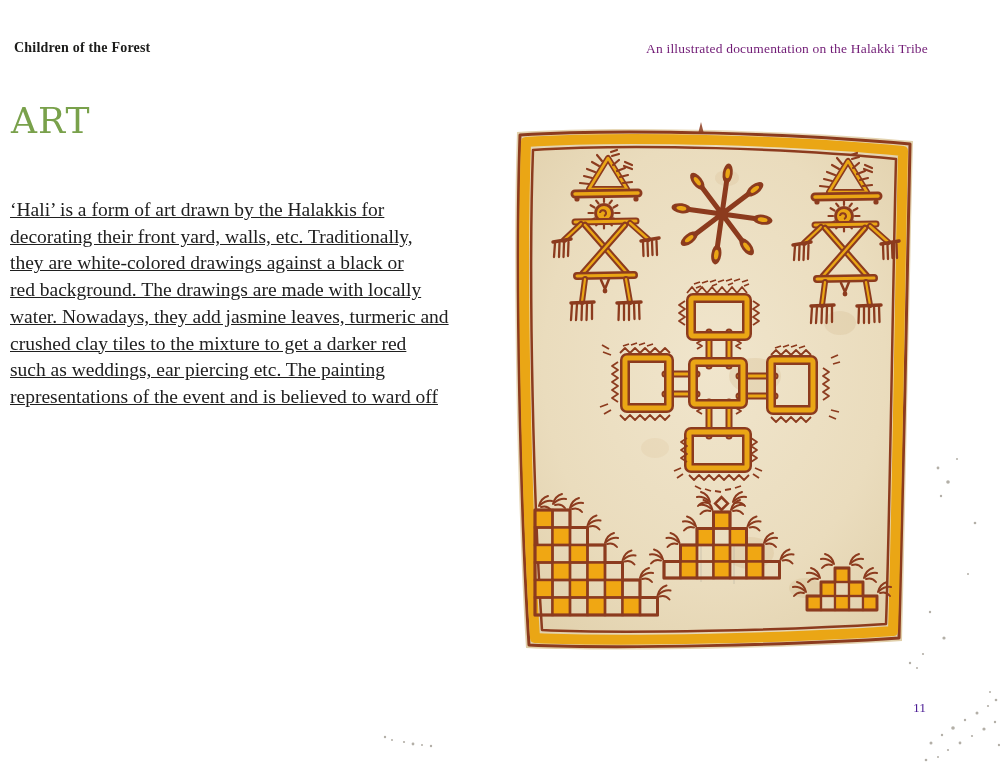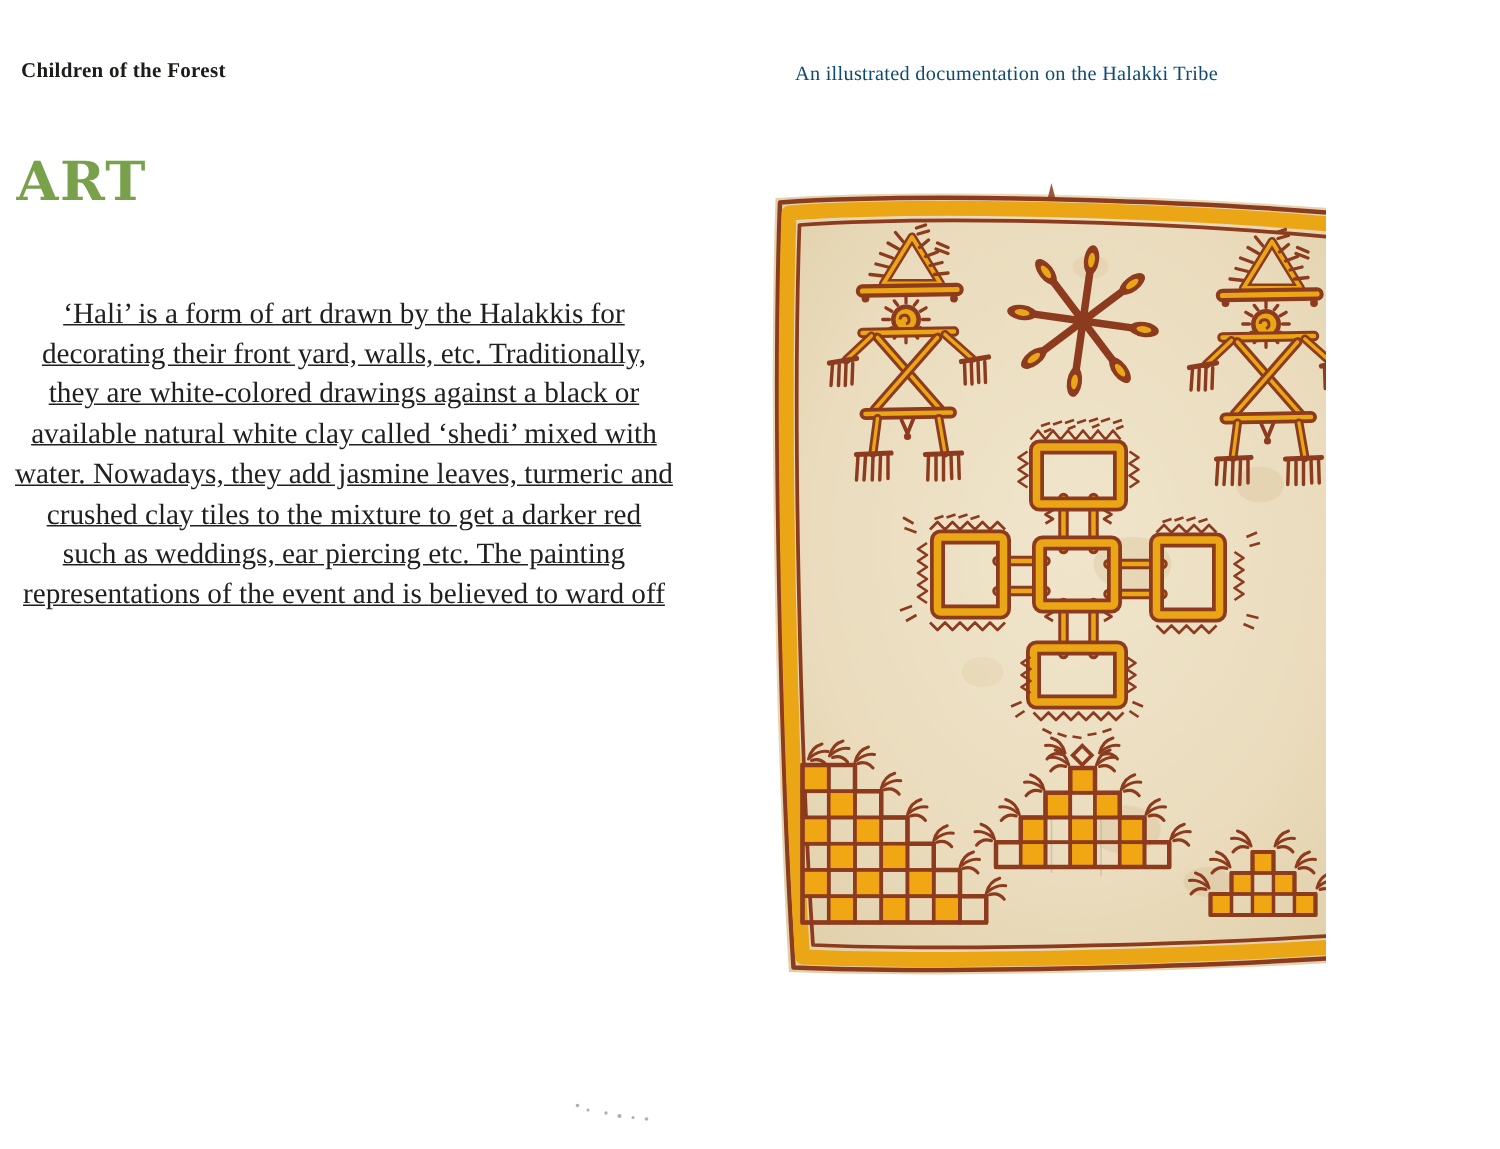--- a/index.html
+++ b/index.html
@@ -1,22 +1,22 @@
 <!DOCTYPE html>
 <html><head>
 <meta charset="utf-8">
 <style>
   html,body{margin:0;padding:0;background:#fff;}
-  .page{position:relative;width:884px;height:766px;background:#ffffff;overflow:hidden;
-        font-family:"Liberation Serif", serif;text-align:center;}
+  .page{position:relative;width:1000px;height:766px;background:#ffffff;overflow:hidden;
+        font-family:"Liberation Serif", serif;}
   .h-left{position:absolute;left:14px;top:40px;font-size:14px;font-weight:700;
           color:#1c1c1a;letter-spacing:.2px;}
   .h-right{position:absolute;right:72px;top:41px;font-size:13.5px;font-weight:400;
-           color:#0c4a6e;letter-spacing:.2px;}
-  .art-title{position:absolute;left:11px;top:100px;margin:0;font-size:36px;font-weight:700;
+           color:#701a75;letter-spacing:.2px;}
+  .art-title{position:absolute;left:11px;top:100px;margin:0;font-size:36px;font-weight:400;
              color:#79a14b;letter-spacing:1px;font-family:"DejaVu Serif", serif;}
   .body-text{position:absolute;left:10px;top:197px;font-size:19.5px;line-height:26.7px;
              color:#202020;}
   .body-text div{white-space:nowrap;text-decoration:underline;}
   .painting{position:absolute;left:505px;top:118px;width:420px;height:542px;margin:0;}
   .speckles{position:absolute;left:0;top:0;width:1000px;height:766px;pointer-events:none;}
   .page-number{position:absolute;left:913px;top:700px;font-size:13.5px;color:#4c1d95;}
 </style>
 </head>
 <body>
@@ -25,21 +25,21 @@
 
   <div class="h-left">Children of the Forest</div>
   <div class="h-right">An illustrated documentation on the Halakki Tribe</div>
 
   <h1 class="art-title">ART</h1>
 
   <div class="body-text">
       <div>‘Hali’ is a form of art drawn by the Halakkis for</div>
       <div>decorating their front yard, walls, etc. Traditionally,</div>
       <div>they are white-colored drawings against a black or</div>
-      <div>available natural white clay called ‘shedi’ mixed with</div>
+      <div>red background. The drawings are made with locally</div>
       <div>water. Nowadays, they add jasmine leaves, turmeric and</div>
       <div>crushed clay tiles to the mixture to get a darker red</div>
       <div>such as weddings, ear piercing etc. The painting</div>
       <div>representations of the event and is believed to ward off</div>
     </div>
 
   <figure class="painting">
     <svg width="420" height="542" viewBox="0 0 420 542" xmlns="http://www.w3.org/2000/svg">
       <defs>
         <radialGradient id="pg" cx="50%" cy="45%" r="78%">

